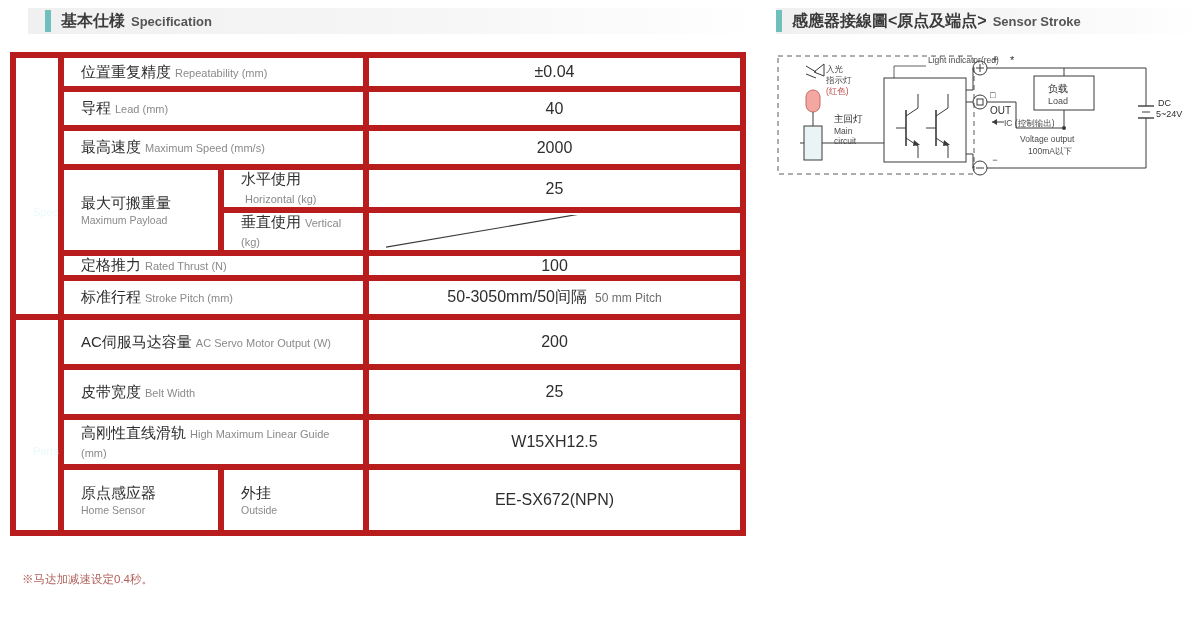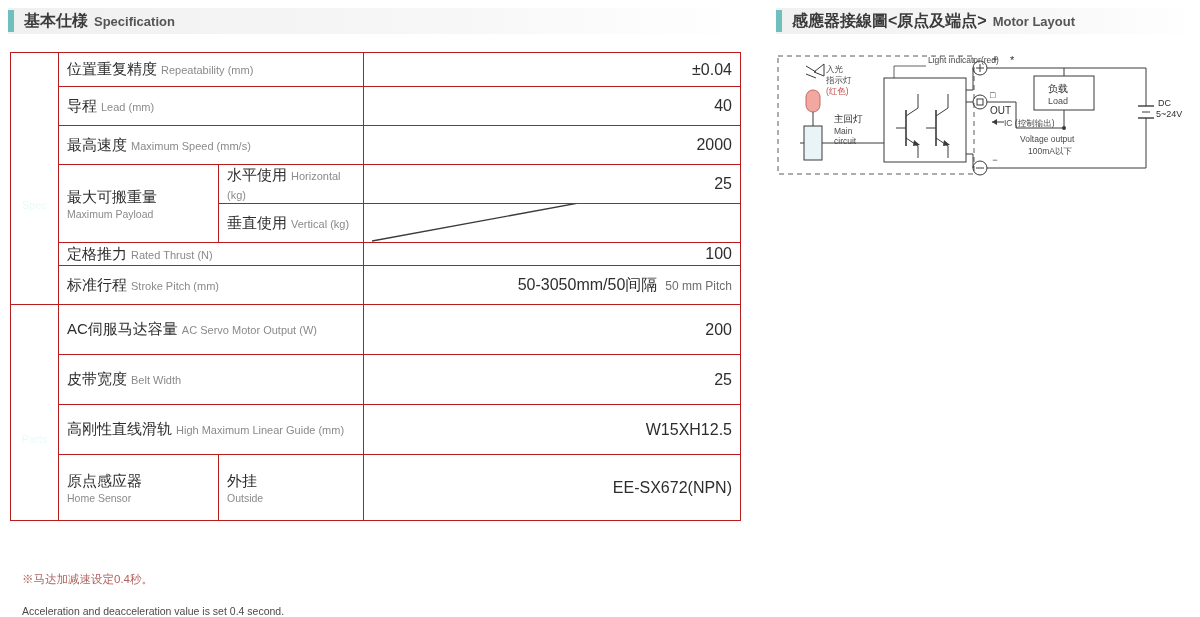--- a/index.html
+++ b/index.html
@@ -29,37 +29,37 @@
     font-weight: bold;
     color: #3b3b3b;
     white-space: nowrap;
   }
   .sec-head .htext .en {
     font-size: 13px;
     font-weight: bold;
     color: #555;
     margin-left: 6px;
   }
-  #spec-head { left: 8px; top: 8px; width: 740px; background: linear-gradient(to right, #f0f0f0 0%, #f7f7f7 60%, #ffffff 100%); }
+  #spec-head { left: 28px; top: 8px; width: 740px; background: linear-gradient(to right, #f0f0f0 0%, #f7f7f7 60%, #ffffff 100%); padding-left: 17px; }
   #sensor-head { left: 776px; top: 8px; width: 424px; background: linear-gradient(to right, #f0f0f0 0%, #f7f7f7 60%, #ffffff 100%); }
 
   
   .table-wrap {
     position: absolute;
     left: 10px; top: 52px;
     width: 730px;
   }
   table.spec {
     border-collapse: collapse;
     width: 730px;
     table-layout: fixed;
   }
   table.spec td {
-    border: 1px solid #b91c1c;
-    padding: 0 8px;
+    border: 6px solid #b91c1c;
+    padding: 0 17px;
     vertical-align: middle;
     background: #ffffff;
   }
   td.groupcell {
     background: #79c3c0;
     color: #ffffff;
     text-align: center;
     width: 48px;
     padding: 0;
     border: 1px solid #79c3c0;
@@ -86,21 +86,21 @@
     color: #8a8a8a;
     margin-left: 4px;
   }
   .label-en-block {
     font-size: 10.5px;
     color: #8a8a8a;
     display: block;
     margin-top: 1px;
   }
   td.value {
-    text-align: right;
+    text-align: center;
     font-size: 16px;
     color: #2e2e2e;
     white-space: nowrap;
   }
   td.value .small {
     font-size: 12px;
     color: #6d6d6d;
     margin-left: 8px;
   }
   td.tinted { background: #eef7f6; }
@@ -142,21 +142,21 @@
   <div class="sec-head" id="spec-head">
     <div class="bar"></div>
     <div class="htext">
       <span>基本仕様</span><span class="en">Specification</span>
     </div>
   </div>
 
   <div class="sec-head" id="sensor-head">
     <div class="bar"></div>
     <div class="htext">
-      <span>感應器接線圖&lt;原点及端点&gt;</span><span class="en">Motor Layout</span>
+      <span>感應器接線圖&lt;原点及端点&gt;</span><span class="en">Sensor Stroke</span>
     </div>
   </div>
 
   <div class="table-wrap">
     <table class="spec">
       <colgroup>
         <col style="width:48px">
         <col style="width:160px">
         <col style="width:145px">
         <col style="width:377px">
@@ -262,21 +262,20 @@
             <span class="label-en-block">Outside</span>
           </td>
           <td class="value">EE-SX672(NPN)</td>
         </tr>
       </tbody>
     </table>
   </div>
 
   <div class="footnote">
     <div class="fn1">※马达加减速设定0.4秒。</div>
-    <div class="fn2">Acceleration and deacceleration value is set 0.4 second.</div>
   </div>
 
   <div class="sensor-wrap">
     <svg width="420" height="150" viewBox="0 0 420 150">
 
       <rect x="2" y="6" width="196" height="118" fill="none" stroke="#5b5b5b" stroke-width="1" stroke-dasharray="5,4"></rect>
 
       <rect x="108" y="28" width="82" height="84" fill="none" stroke="#3a3a3a" stroke-width="1"></rect>
 
       <polyline points="38,22 48,14 48,26 38,22" fill="none" stroke="#3a3a3a" stroke-width="1"></polyline>

